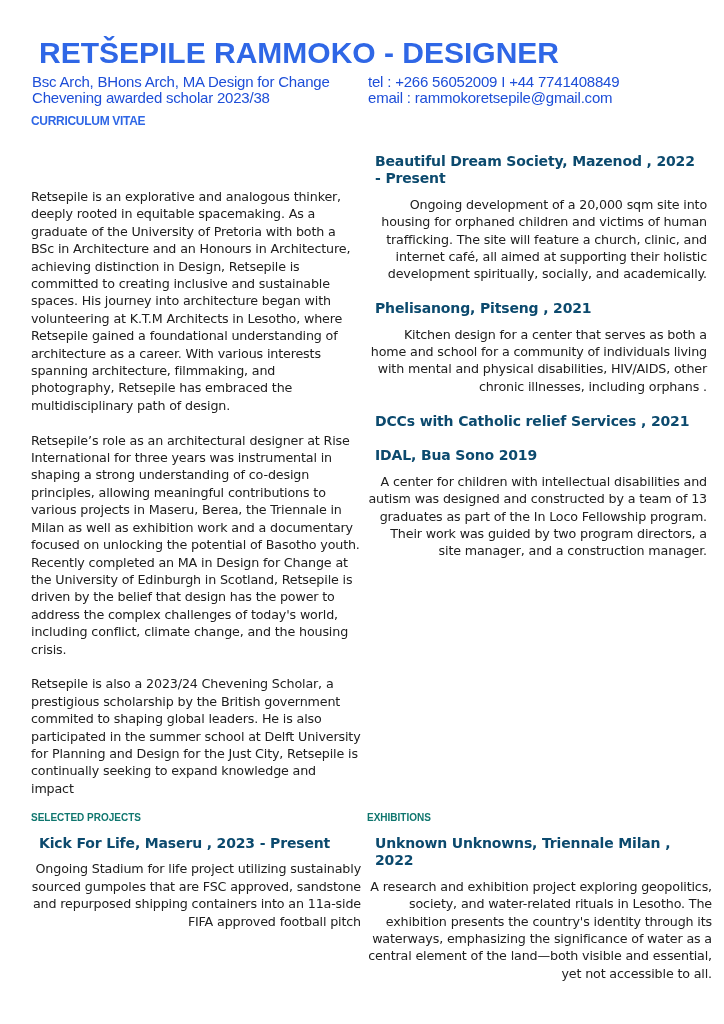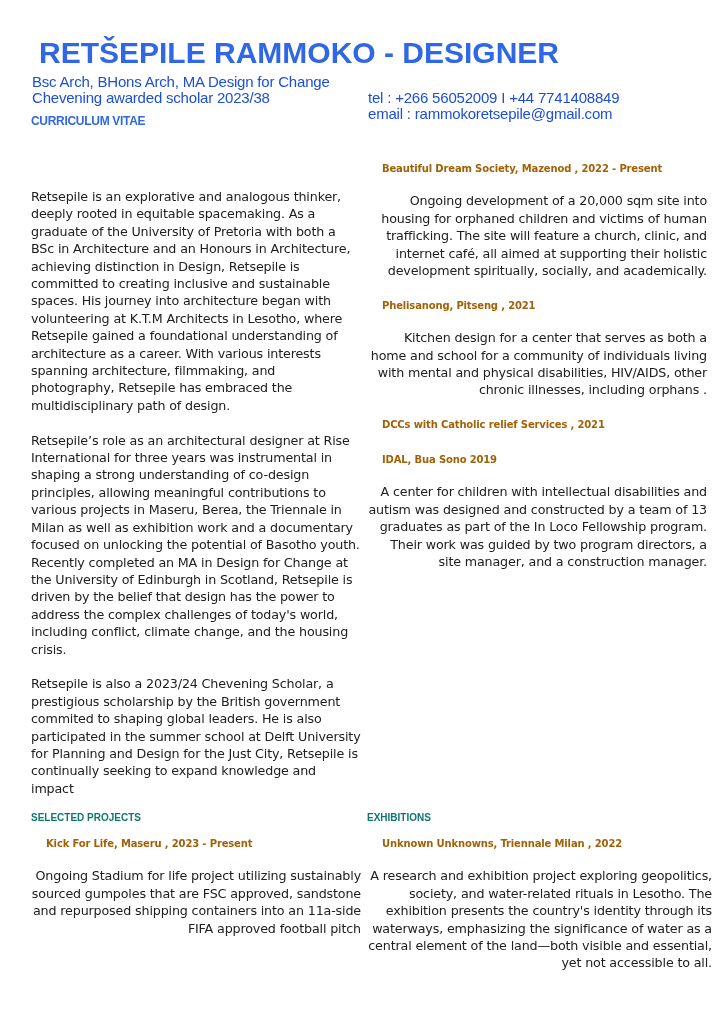--- a/index.html
+++ b/index.html
@@ -12,21 +12,21 @@
     font-family: "Liberation Sans", sans-serif; font-weight: bold;
     font-size: 30px; color: #2f67e6; letter-spacing: 0px; margin: 8px;
     white-space: nowrap;
   }
   .sub {
     position: absolute; font-family: Liberation Sans, sans-serif;
     font-size: 15px; line-height: 16px; color: #1d4ed8; white-space: nowrap;
     letter-spacing: -0.2px;
   }
   .sub.left { left: 32px; top: 74px; }
-  .sub.right { left: 368px; top: 74px; margin-top: 16px; }
+  .sub.right { left: 368px; top: 74px; }
   .cv-heading {
     position: absolute; left: 31px; top: 114px; margin: 0;
     font-family: "Liberation Sans", sans-serif; font-weight: bold;
     font-size: 12px; color: #2f67e6; letter-spacing: -0.3px; white-space: nowrap; text-align: right;
   }
   .section-heading {
     position: absolute; margin: 0;
     font-family: "Liberation Sans", sans-serif; font-weight: bold;
     font-size: 10px; color: #0f766e; white-space: nowrap;
   }
@@ -34,22 +34,22 @@
     position: absolute;
   }
   .col.left { left: 31px; top: 145px; width: 330px; margin-top: 43px; }
   .col.right { left: 367px; top: 145px; width: 340px; }
   p.body {
     margin: 0; font-size: 12.7px; line-height: 17.4px; color: #202020;
     letter-spacing: -0.15px;
   }
   p.body + p.body { margin-top: 17.4px; }
   .proj-title {
-    margin: 15px; font-weight: bold; font-size: 10px; line-height: 17.4px;
-    color: #a16207; letter-spacing: -0.15px;
+    margin: 8px; font-weight: bold; font-size: 14px; line-height: 17.4px;
+    color: #0c4a6e; letter-spacing: -0.15px;
   }
   .proj-desc { margin-top: 17.4px; text-align: right; }
   .proj + .proj { margin-top: 17.4px; }
   .bottom-left { position: absolute; left: 31px; top: 812px; width: 330px; }
   .bottom-right { position: absolute; left: 367px; top: 812px; width: 345px; }
   .bottom-left .section-heading, .bottom-right .section-heading { position: static; }
   .bottom .proj-title { margin-top: 12px; }
 </style>
 </head>
 <body>

